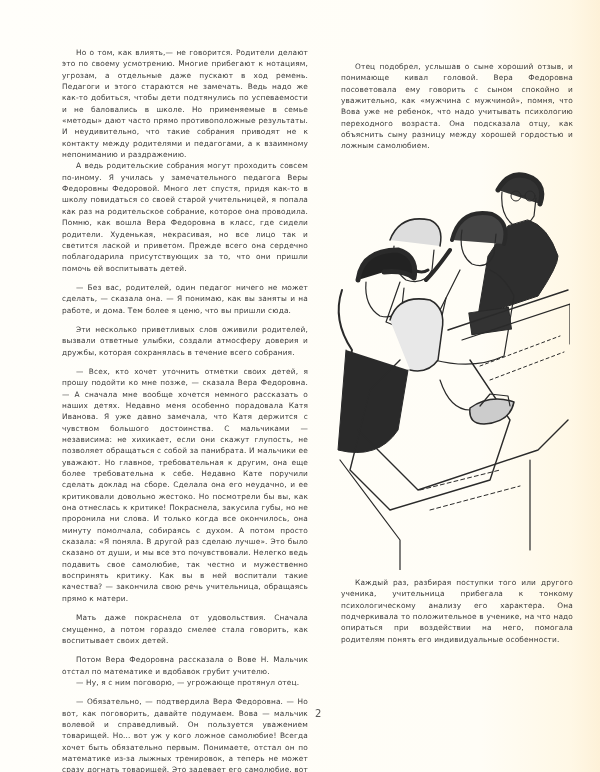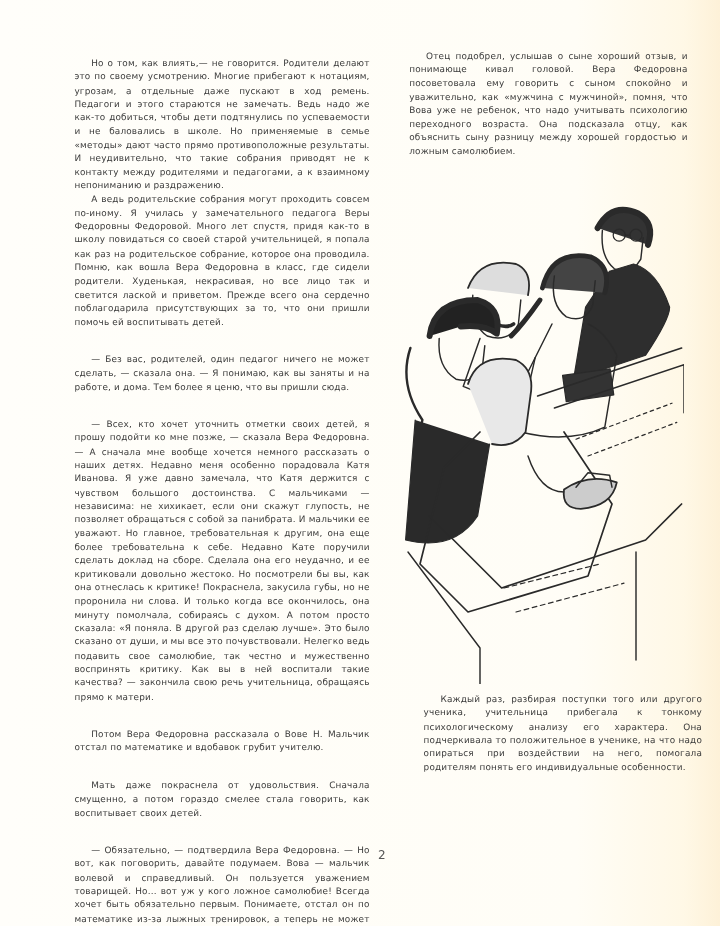--- a/index.html
+++ b/index.html
@@ -10,41 +10,43 @@
     color:#3a3a3a;
   }
   .col {
     position:absolute;
     font-size:7.4px;
     line-height:11.35px;
     letter-spacing:0.15px;
     text-align:justify;
   }
   .col p { margin:0; text-indent:14px; }
-  .col p.gap { margin-top:20px; }
+  .col p.gap { margin-top:8px; }
   #left { left:62px; top:47px; width:246px; }
-  #right-top { left:341px; top:41px; width:232px; }
-  #right-bottom { left:353px; top:577px; width:232px; }
+  #right-top { left:341px; top:61px; width:232px; }
+  #right-bottom { left:341px; top:577px; width:232px; }
   #illustration {
     position:absolute; left:330px; top:130px; width:240px; height:440px;
   }
   #page-number {
     position:absolute; left:315px; top:708px; font-size:10px; color:#555;
   }
 </style>
 </head>
 <body>
 
 <div id="left" class="col">
   <p>Но о том, как влиять,— не говорится. Родители делают это по своему усмотрению. Многие прибегают к нотациям, угрозам, а отдельные даже пускают в ход ремень. Педагоги и этого стараются не замечать. Ведь надо же как-то добиться, чтобы дети подтянулись по успеваемости и не баловались в школе. Но применяемые в семье «методы» дают часто прямо противоположные результаты. И неудивительно, что такие собрания приводят не к контакту между родителями и педагогами, а к взаимному непониманию и раздражению.</p>
   <p>А ведь родительские собрания могут проходить совсем по-иному. Я училась у замечательного педагога Веры Федоровны Федоровой. Много лет спустя, придя как-то в школу повидаться со своей старой учительницей, я попала как раз на родительское собрание, которое она проводила. Помню, как вошла Вера Федоровна в класс, где сидели родители. Худенькая, некрасивая, но все лицо так и светится лаской и приветом. Прежде всего она сердечно поблагодарила присутствующих за то, что они пришли помочь ей воспитывать детей.</p>
   <p class="gap">— Без вас, родителей, один педагог ничего не может сделать, — сказала она. — Я понимаю, как вы заняты и на работе, и дома. Тем более я ценю, что вы пришли сюда.</p>
+  <p class="gap">Эти несколько приветливых слов оживили родителей, вызвали ответные улыбки, создали атмосферу доверия и дружбы, которая сохранялась в течение всего собрания.</p>
   <p class="gap">— Всех, кто хочет уточнить отметки своих детей, я прошу подойти ко мне позже, — сказала Вера Федоровна. — А сначала мне вообще хочется немного рассказать о наших детях. Недавно меня особенно порадовала Катя Иванова. Я уже давно замечала, что Катя держится с чувством большого достоинства. С мальчиками — независима: не хихикает, если они скажут глупость, не позволяет обращаться с собой за панибрата. И мальчики ее уважают. Но главное, требовательная к другим, она еще более требовательна к себе. Недавно Кате поручили сделать доклад на сборе. Сделала она его неудачно, и ее критиковали довольно жестоко. Но посмотрели бы вы, как она отнеслась к критике! Покраснела, закусила губы, но не проронила ни слова. И только когда все окончилось, она минуту помолчала, собираясь с духом. А потом просто сказала: «Я поняла. В другой раз сделаю лучше». Это было сказано от души, и мы все это почувствовали. Нелегко ведь подавить свое самолюбие, так честно и мужественно воспринять критику. Как вы в ней воспитали такие качества? — закончила свою речь учительница, обращаясь прямо к матери.</p>
+  <p class="gap">Мать даже покраснела от удовольствия. Сначала смущенно, а потом гораздо смелее стала говорить, как воспитывает своих детей.</p>
   <p class="gap">Потом Вера Федоровна рассказала о Вове Н. Мальчик отстал по математике и вдобавок грубит учителю.</p>
-  <p class="gap">Мать даже покраснела от удовольствия. Сначала смущенно, а потом гораздо смелее стала говорить, как воспитывает своих детей.</p>
+  <p>— Ну, я с ним поговорю, — угрожающе протянул отец.</p>
   <p class="gap">— Обязательно, — подтвердила Вера Федоровна. — Но вот, как поговорить, давайте подумаем. Вова — мальчик волевой и справедливый. Он пользуется уважением товарищей. Но... вот уж у кого ложное самолюбие! Всегда хочет быть обязательно первым. Понимаете, отстал он по математике из-за лыжных тренировок, а теперь не может сразу догнать товарищей. Это задевает его самолюбие, вот он и срывается.</p>
 </div>
 
 <div id="right-top" class="col">
   <p>Отец подобрел, услышав о сыне хороший отзыв, и понимающе кивал головой. Вера Федоровна посоветовала ему говорить с сыном спокойно и уважительно, как «мужчина с мужчиной», помня, что Вова уже не ребенок, что надо учитывать психологию переходного возраста. Она подсказала отцу, как объяснить сыну разницу между хорошей гордостью и ложным самолюбием.</p>
 </div>
 
 <svg id="illustration" viewBox="0 0 240 440" xmlns="http://www.w3.org/2000/svg" fill="none" stroke="#2a2a2a" stroke-linecap="round" stroke-linejoin="round">
 
   <path d="M168 60 q12 -22 34 -12 q14 8 8 26" stroke-width="5" fill="#333"></path>

